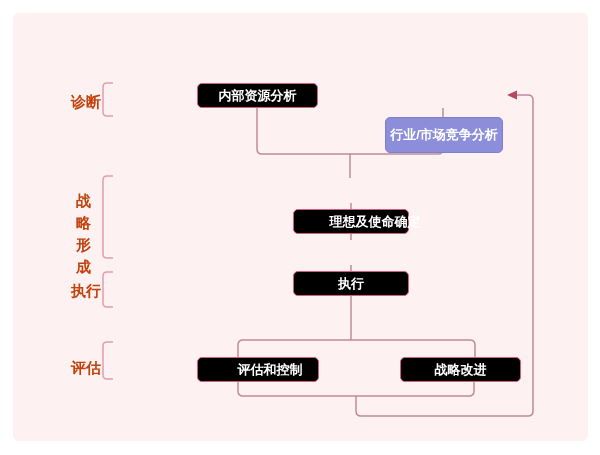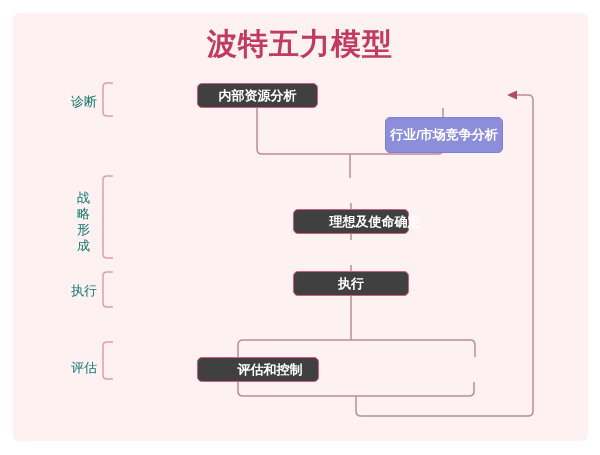--- a/index.html
+++ b/index.html
@@ -4,36 +4,35 @@
 <style>
   html,body{margin:0;padding:0;background:#ffffff;}
   .stage{position:relative;width:600px;height:455px;background:#ffffff;overflow:hidden;
          font-family:"Liberation Sans","DejaVu Sans",sans-serif;}
   .panel{position:absolute;left:13px;top:13px;width:575px;height:428px;
          background:#fdf1f1;border-radius:6px;}
   .title{position:absolute;left:0;right:0;top:24px;margin:0;text-align:center;
          font-size:30px;font-weight:bold;color:#c23a60;letter-spacing:1px;}
   .lines{position:absolute;left:0;top:0;}
   .node{position:absolute;display:flex;align-items:center;justify-content:center;
-        box-sizing:border-box;background:#404040;border:1px solid #d15e80;
+        box-sizing:border-box;background:#000000;border:1px solid #d15e80;
         border-radius:5px;color:#ffffff;font-size:13px;font-weight:bold;
         white-space:nowrap;}
   .node.purple{background:#8d8ed9;border-color:#7e7fd1;}
-  .stage-label{position:absolute;color:#0f766e;font-size:13px;font-weight:normal;
+  .stage-label{position:absolute;color:#c2410c;font-size:15px;font-weight:bold;
         white-space:nowrap;}
   .stage-label.vertical{white-space:normal;width:15px;text-align:center;
-        line-height:16px;word-break:break-all;}
+        line-height:22px;word-break:break-all;}
 </style>
 </head>
 <body>
 
 <div class="stage">
   <div class="panel"></div>
 
-  <h1 class="title">波特五力模型</h1>
 
   <svg class="lines" width="600" height="455" viewBox="0 0 600 455">
 
     <g fill="none" stroke="#e19cae" stroke-width="1.5">
       <path d="M113,83 H107 Q103,83 103,87 V112 Q103,116 107,116 H113"></path>
       <path d="M113,176 H107 Q103,176 103,180 V254 Q103,258 107,258 H113"></path>
       <path d="M113,272 H107 Q103,272 103,276 V303 Q103,307 107,307 H113"></path>
       <path d="M113,342 H107 Q103,342 103,346 V375 Q103,379 107,379 H113"></path>
     </g>
 
@@ -55,13 +54,14 @@
   <div class="stage-label" style="left:71px;top:93px;">诊断</div>
   <div class="stage-label vertical" style="left:76px;top:190px;">战略形成</div>
   <div class="stage-label" style="left:71px;top:282px;">执行</div>
   <div class="stage-label" style="left:71px;top:359px;text-align:right;">评估</div>
 
   <div class="node" style="left:197px;top:83px;width:121px;height:25px;">内部资源分析</div>
   <div class="node purple" style="left:385px;top:117px;width:118px;height:36px;">行业/市场竞争分析</div>
   <div class="node" style="left:293px;top:209px;width:116px;height:25px;padding-left:48px;">理想及使命确定</div>
   <div class="node" style="left:293px;top:271px;width:116px;height:25px;">执行</div>
   <div class="node" style="left:197px;top:357px;width:122px;height:25px;padding-left:24px;">评估和控制</div>
+  <div class="node" style="left:400px;top:357px;width:121px;height:25px;">战略改进</div>
 </div>
 
 </body></html>

